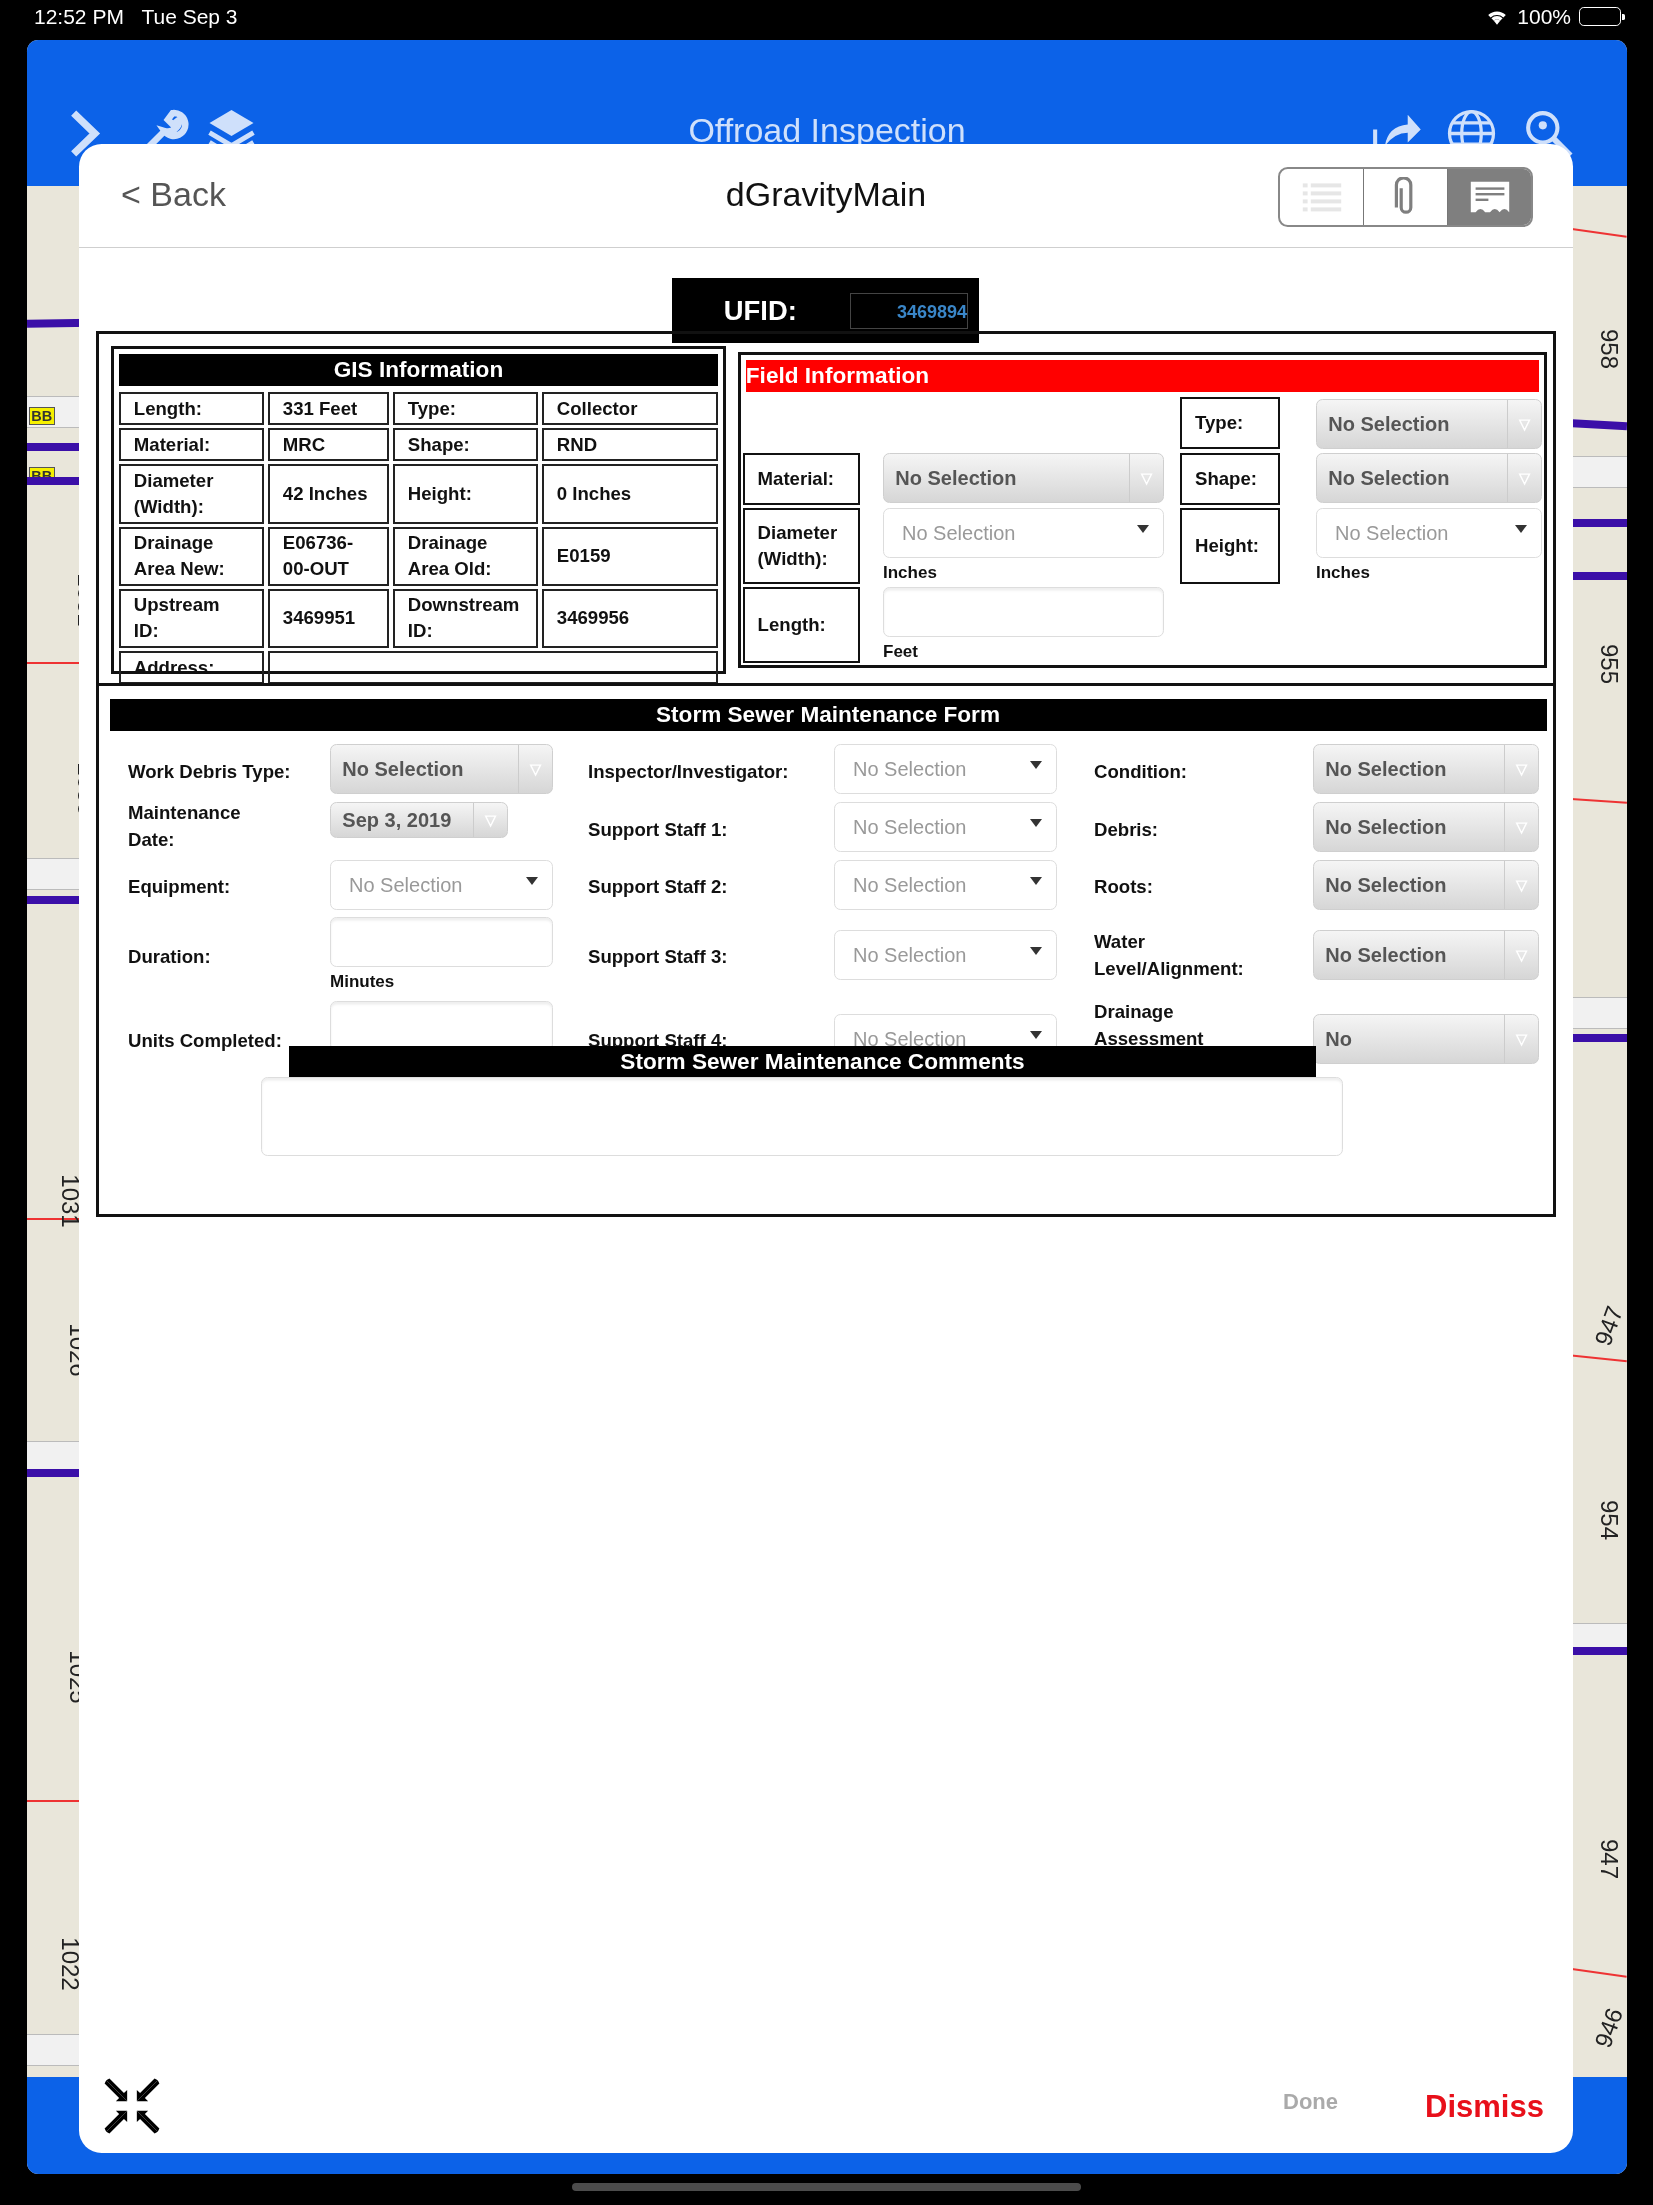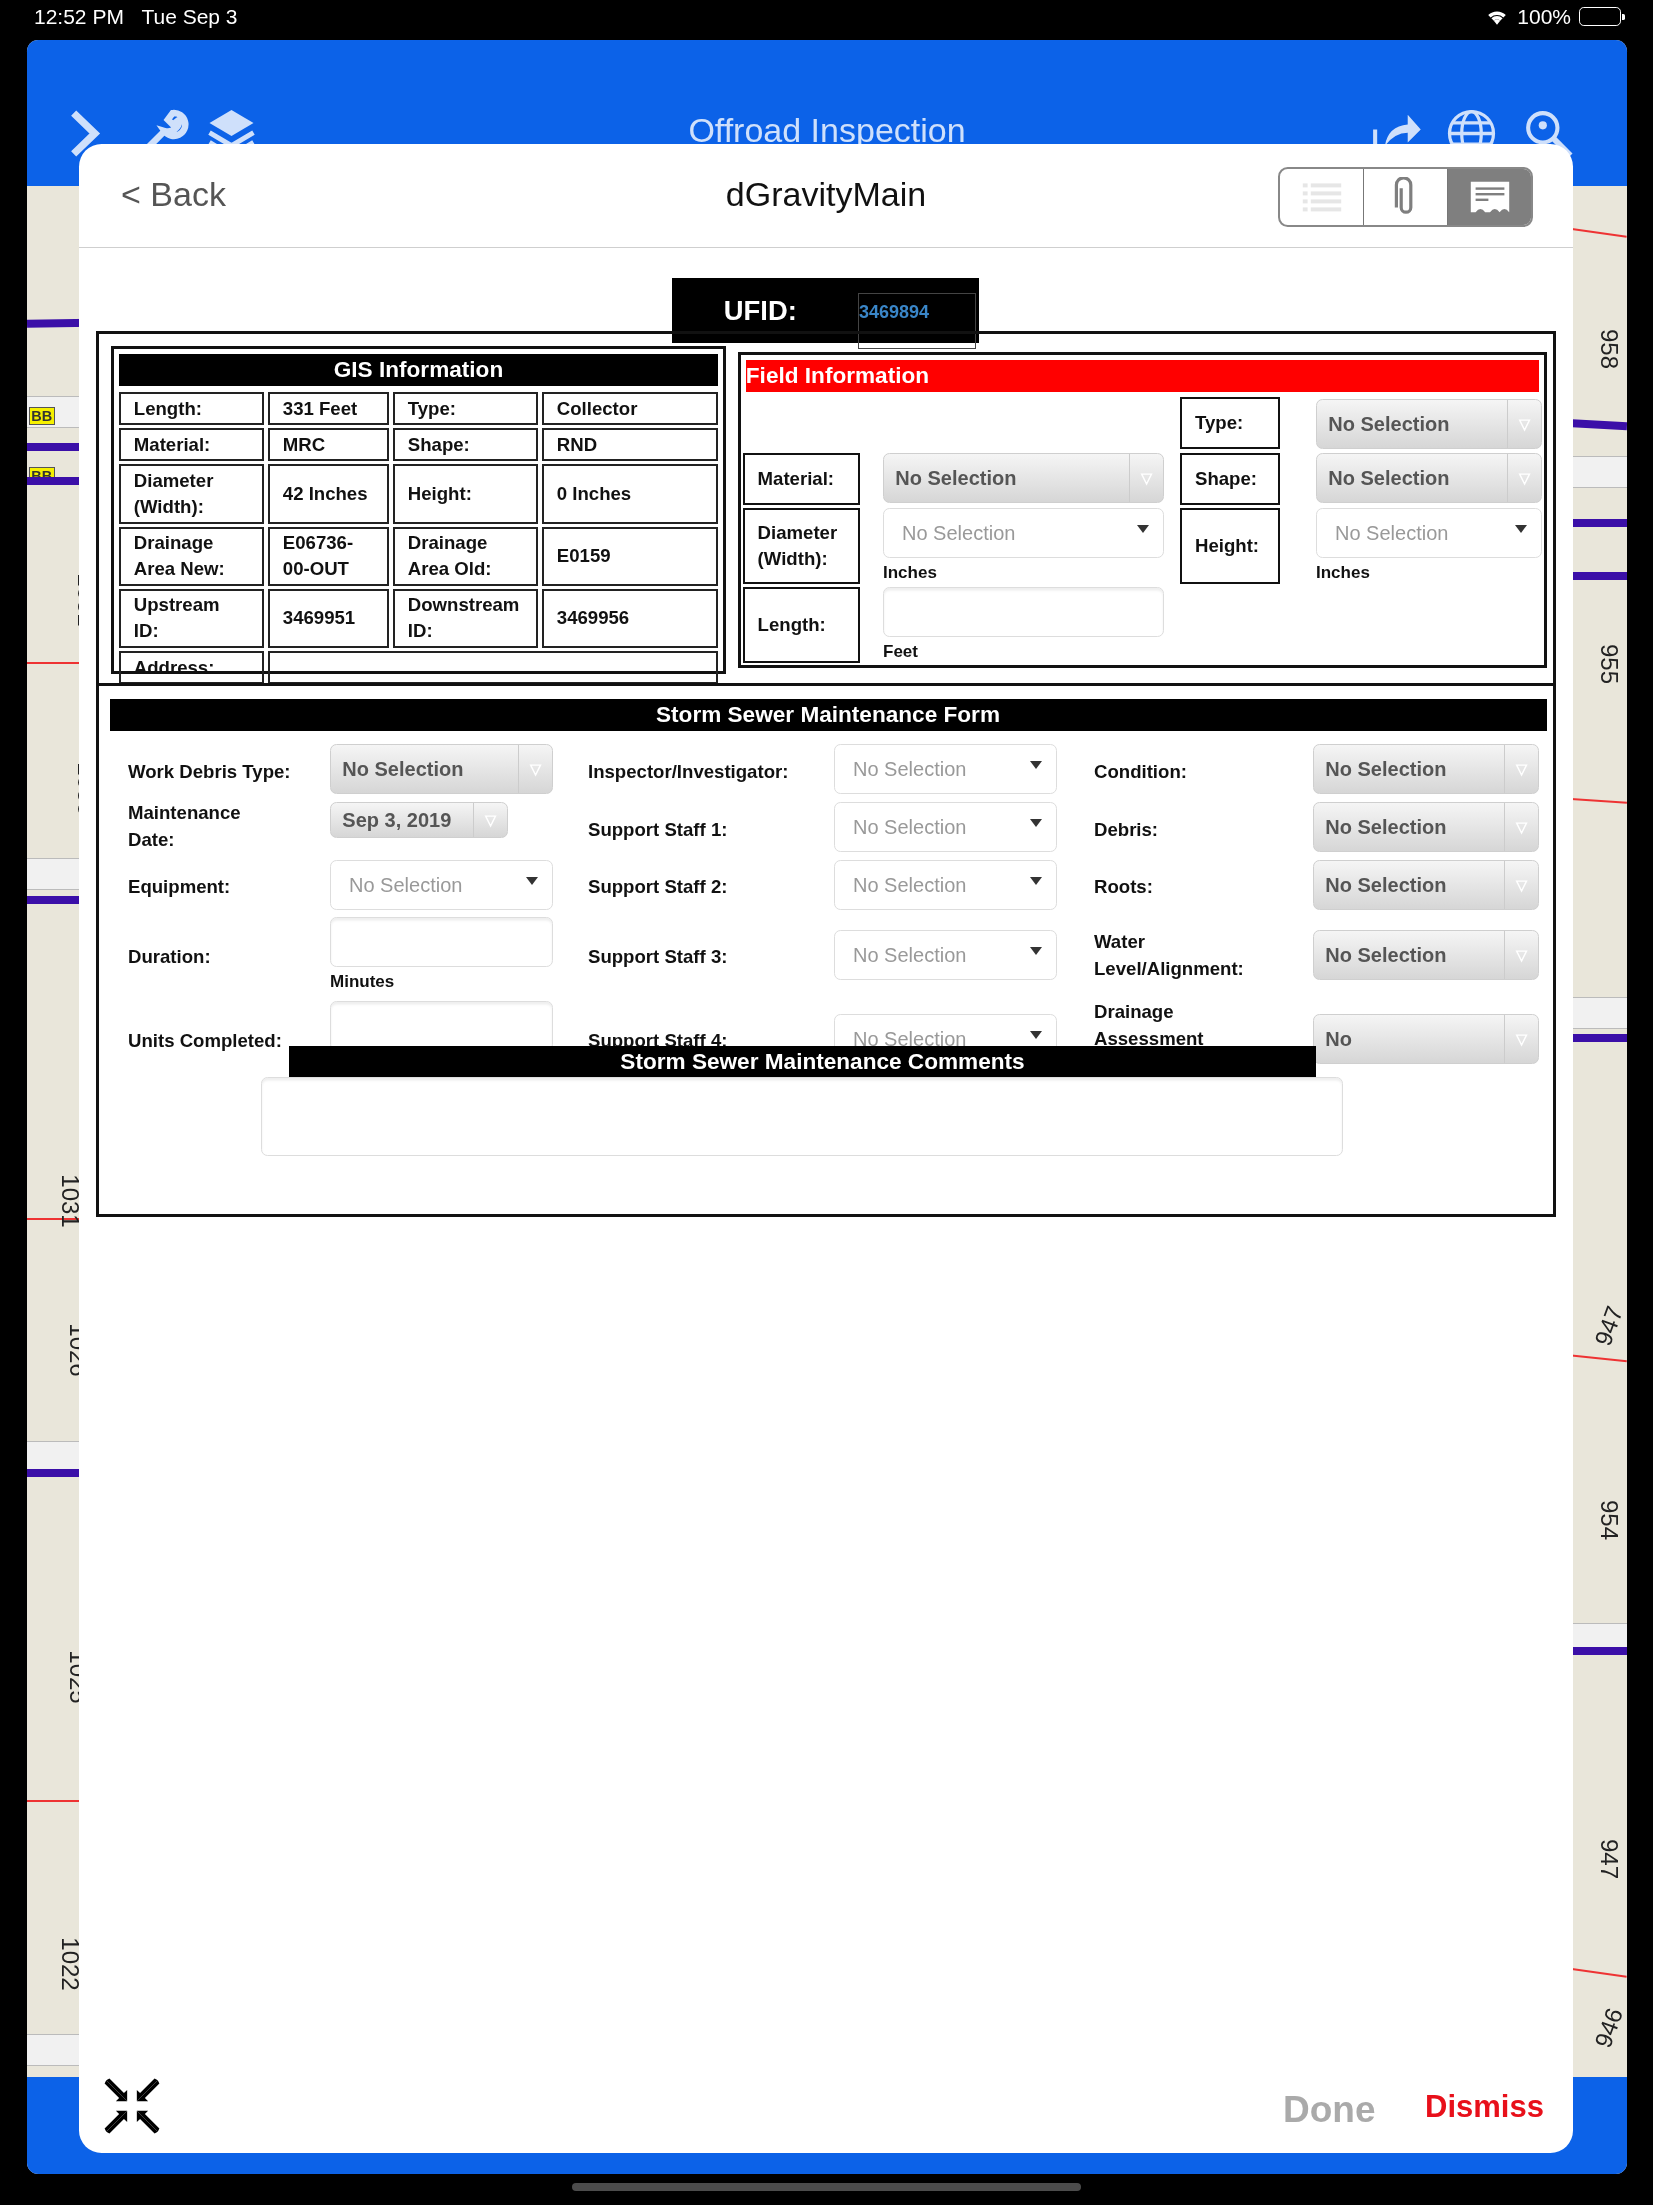--- a/index.html
+++ b/index.html
@@ -36,21 +36,21 @@
   .back-btn { position: absolute; left: 42px; top: 31px; font-size: 34px; color: #555; }
   .modal-title { position: absolute; left: 0; width: 100%; top: 31px; text-align: center; font-size: 34px; color: #111; pointer-events: none; }
   .seg { position: absolute; left: 1199px; top: 22.6px; width: 255px; height: 60px; border: 2.4px solid #888; border-radius: 9.7px; display: flex; overflow: hidden; }
   .seg .seg-btn { flex: 1; display: flex; align-items: center; justify-content: center; border-right: 1.6px solid #777; }
   .seg .seg-btn:last-child { border-right: none; background: #7f7f7f; }
   .seg svg { width: 48px; height: 40px; }
 
   
   .ufid { position: absolute; left: 593px; top: 134px; width: 307px; height: 65px; border: 2.4px solid #000; background: #000000; }
   .ufid-label { position: absolute; left: 11.3px; top: 11.3px; width: 150px; height: 40px; background: #000; color: #fff; font-weight: bold; font-size: 27.4px; text-align: center; line-height: 40px; }
-  .ufid-value { position: absolute; left: 176px; top: 13px; width: 118px; height: 56px; border: 1.6px solid #444; color: #3a86c8; font-weight: bold; font-size: 18px; text-align: left; line-height: 36px; margin-left: 8px; }
+  .ufid-value { position: absolute; left: 176px; top: 13px; width: 118px; height: 36px; border: 1.6px solid #444; color: #3a86c8; font-weight: bold; font-size: 18px; text-align: right; line-height: 36px; }
 
   .outer { position: absolute; left: 17px; top: 187px; width: 1460px; height: 886px; border: 3.2px solid #111; }
   .divider { position: absolute; left: 0; top: 349px; width: 100%; height: 3.2px; background: #111; }
 
   .gis { position: absolute; left: 12px; top: 12px; width: 615px; height: 328px; border: 3.2px solid #111; padding: 4.8px; }
   .gis-title { height: 32px; background: #000; color: #fff; font-weight: bold; font-size: 22.6px; text-align: center; line-height: 32px; margin-bottom: 3.2px; }
   .gis table { border-collapse: separate; border-spacing: 4px 3.2px; width: calc(100% + 8px); margin-left: -4px; }
   .gis td { border: 2.4px solid #222; font-size: 18.6px; font-weight: bold; color: #111; padding: 1.6px 13px; vertical-align: middle; line-height: 26px; }
   .gis td.l { width: 145px; }
   .gis td.v1 { width: 121px; }
@@ -69,21 +69,21 @@
   .txt { position: absolute; height: 50px; border-radius: 6.5px; border: 1.6px solid #ddd; background: #fff; box-shadow: inset 0 2.4px 2.4px #eee; }
 
   .storm-title { position: absolute; left: 10.5px; top: 365px; width: 1437px; height: 32px; background: #000; color: #fff; font-weight: bold; font-size: 22.6px; text-align: center; line-height: 32px; }
   .slabel { position: absolute; font-size: 18.6px; font-weight: bold; color: #111; line-height: 27px; }
 
   .comments-title { position: absolute; left: 210px; top: 902px; width: 1027px; height: 32px; background: #000; color: #fff; font-weight: bold; font-size: 22.6px; text-align: center; line-height: 32px; padding-left: 40px; }
   .comments { position: absolute; left: 182px; top: 933px; width: 1082px; height: 79px; border: 1.6px solid #ddd; border-radius: 6.5px; background: #fff; box-shadow: inset 0 2.4px 2.4px #eee; }
 
   
   .collapse-icon { position: absolute; left: 24px; top: 1933px; width: 58px; height: 58px; }
-  .done-btn { position: absolute; left: 1204px; top: 1945px; font-size: 37px; font-weight: bold; color: #aaa; }
+  .done-btn { position: absolute; left: 1204px; top: 1945px; font-size: 22px; font-weight: bold; color: #aaa; }
   .dismiss-btn { position: absolute; left: 1346px; top: 1945px; font-size: 31px; font-weight: bold; color: #e8101a; }
 
   .home-ind { position: absolute; left: 572px; top: 2183px; width: 509px; height: 8px; border-radius: 4px; background: #4c4c4c; }
 </style>
 </head>
 <body>
 
 <div class="statusbar">
   <span class="time"><span>12:52 PM</span>&nbsp;&nbsp;&nbsp;<span>Tue Sep 3</span></span>
   <span class="right">

